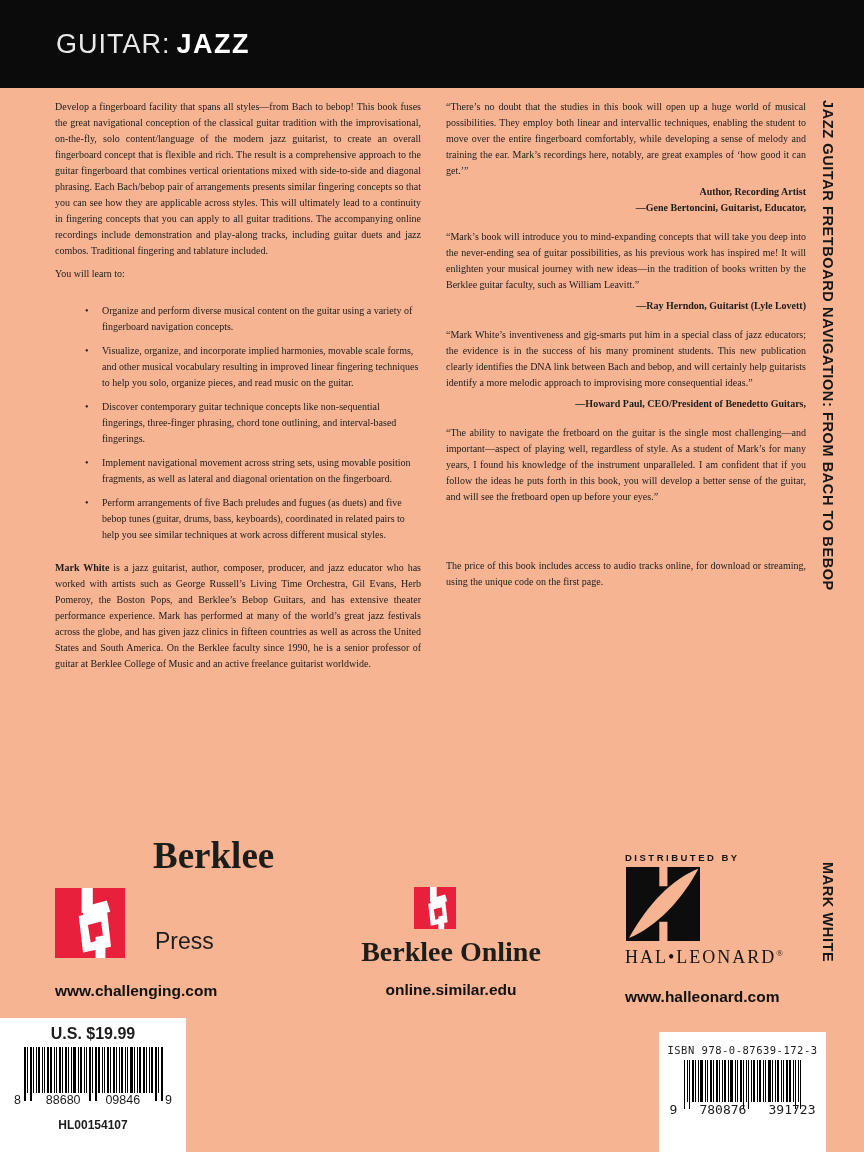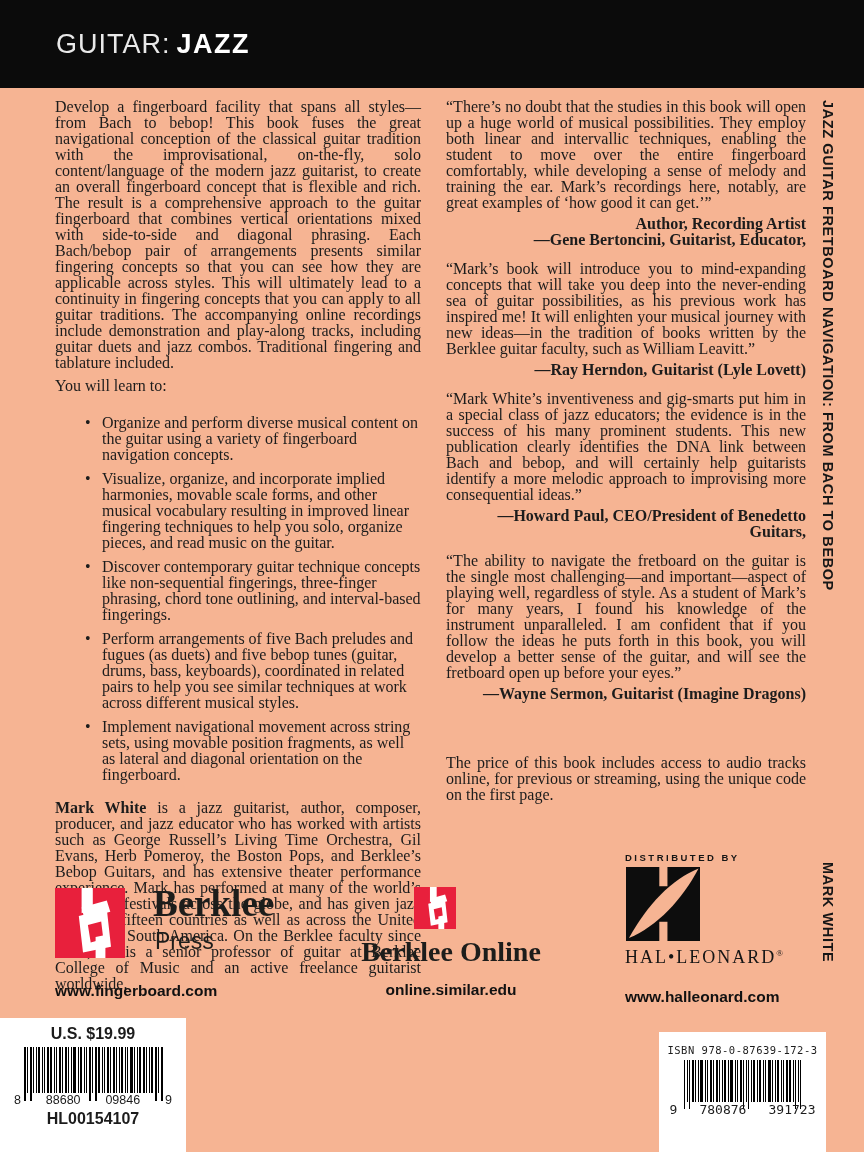--- a/index.html
+++ b/index.html
@@ -7,21 +7,21 @@
   .page { position:relative; width:864px; height:1152px; margin:0 auto;
           background:#F6B493; overflow:hidden; color:#1c1c1c; }
 
   
   .topbar { position:absolute; left:0; top:0; width:864px; height:88px; background:#0b0b0b; }
   .topbar-text { position:absolute; left:56px; top:29px; font-family:"Liberation Sans", sans-serif;
                  font-size:27px; letter-spacing:1px; color:#e9e9e9; font-weight:400; }
   .topbar-text .genre { color:#ffffff; font-weight:800; margin-left:6px; letter-spacing:1.5px; }
 
   
-  .col { position:absolute; top:99px; font-size:16px; line-height:16px; }
+  .col { position:absolute; top:99px; font-size:10px; line-height:16px; }
   .col-left  { left:55px;  width:366px; }
   .col-right { left:446px; width:360px; }
   .col p.body { text-align:justify; }
   .learn-heading { margin-top:7px; }
   ul.learn { list-style:none; margin-top:21px; padding-left:47px; }
   ul.learn li { position:relative; margin-bottom:8px; }
   ul.learn li::before { content:"\2022"; position:absolute; left:-17px; }
   .bio { margin-top:17px; text-align:justify; }
   .bio b { font-weight:700; }
 
@@ -33,21 +33,21 @@
 
   
   .spine-title, .spine-author { position:absolute; writing-mode:vertical-rl;
       font-family:"Liberation Sans", sans-serif; font-weight:700; font-size:14.5px;
       letter-spacing:0.6px; color:#161616; white-space:nowrap; }
   .spine-title  { left:820px; top:100px; }
   .spine-author { left:820px; top:862px; }
 
   
   .bp-logo { position:absolute; left:55px; top:886px; width:70px; height:74px; }
-  .bp-name { position:absolute; left:153px; top:882px; font-size:37px; font-weight:700; color:#1d1d1b; }
+  .bp-name { position:absolute; left:153px; top:834px; font-size:37px; font-weight:700; color:#1d1d1b; }
   .bp-sub  { position:absolute; left:155px; top:928px; font-family:"Liberation Sans", sans-serif;
              font-size:23px; color:#1d1d1b; }
   .bp-url  { position:absolute; left:55px; top:982px; }
   .url { font-family:"Liberation Sans", sans-serif; font-weight:700; font-size:15.5px; color:#111; }
 
   .bo-logo { position:absolute; left:414px; top:886px; width:42px; height:44px; }
   .bo-name { position:absolute; left:345px; top:936px; width:212px; text-align:center;
              font-size:28px; font-weight:700; color:#1d1d1b; }
   .bo-url  { position:absolute; left:345px; top:981px; width:212px; text-align:center; }
 
@@ -57,21 +57,21 @@
   .hl-logo { width:76px; height:74px; margin-top:4px; }
   .hl-name { font-size:18px; letter-spacing:2px; color:#151515; margin-top:2px; }
   .hl-name sup { font-size:9px; }
   .hl-url { margin-top:20px; }
 
   
   .box { position:absolute; background:#fff; }
   .box-left  { left:0;     top:1018px; width:186px; height:134px; padding-top:7px; text-align:center; }
   .box-right { left:659px; top:1032px; width:167px; height:120px; padding-top:12px; text-align:center; }
   .price { font-family:"Liberation Sans", sans-serif; font-weight:700; font-size:16px; }
-  .sku   { font-family:"Liberation Sans", sans-serif; font-weight:700; font-size:16px; margin-top:3px; }
+  .sku   { font-family:"Liberation Sans", sans-serif; font-weight:700; font-size:12px; margin-top:11px; }
   .isbn  { font-family:"DejaVu Sans Mono", monospace; font-size:10.5px; letter-spacing:0.5px; }
 
   .barcode { display:flex; align-items:flex-start; column-gap:1.5px; height:46px; margin:4px auto 0; width:max-content; }
   .barcode span { display:block; height:100%; background:#000; }
   .barcode span.tall { height:117%; }
   .bc-digits { display:flex; justify-content:space-between; width:162px; margin:0 auto;
                font-family:"Liberation Sans", sans-serif; font-size:12.5px; padding:0 2px; }
   .bc-digits.mono { font-family:"DejaVu Sans Mono", monospace; width:150px; font-size:13px; }
   .box-right .barcode { height:42px; }
 </style>
@@ -86,22 +86,22 @@
     </div>
   </div>
 
   <div class="col col-left">
     <p class="body">Develop a fingerboard facility that spans all styles—from Bach to bebop! This book fuses the great navigational conception of the classical guitar tradition with the improvisational, on-the-fly, solo content/language of the modern jazz guitarist, to create an overall fingerboard concept that is flexible and rich. The result is a comprehensive approach to the guitar fingerboard that combines vertical orientations mixed with side-to-side and diagonal phrasing. Each Bach/bebop pair of arrangements presents similar fingering concepts so that you can see how they are applicable across styles. This will ultimately lead to a continuity in fingering concepts that you can apply to all guitar traditions. The accompanying online recordings include demonstration and play-along tracks, including guitar duets and jazz combos. Traditional fingering and tablature included.</p>
     <p class="learn-heading">You will learn to:</p>
     <ul class="learn">
       <li>Organize and perform diverse musical content on the guitar using a variety of fingerboard navigation concepts.</li>
       <li>Visualize, organize, and incorporate implied harmonies, movable scale forms, and other musical vocabulary resulting in improved linear fingering techniques to help you solo, organize pieces, and read music on the guitar.</li>
       <li>Discover contemporary guitar technique concepts like non-sequential fingerings, three-finger phrasing, chord tone outlining, and interval-based fingerings.</li>
+      <li>Implement navigational movement across string sets, using movable position fragments, as well as lateral and diagonal orientation on the fingerboard.</li>
       <li>Perform arrangements of five Bach preludes and fugues (as duets) and five bebop tunes (guitar, drums, bass, keyboards), coordinated in related pairs to help you see similar techniques at work across different musical styles.</li>
-      <li>Implement navigational movement across string sets, using movable position fragments, as well as lateral and diagonal orientation on the fingerboard.</li>
     </ul>
     <p class="bio"><b>Mark White</b><span> is a jazz guitarist, author, composer, producer, and jazz educator who has worked with artists such as George Russell’s Living Time Orchestra, Gil Evans, Herb Pomeroy, the Boston Pops, and Berklee’s Bebop Guitars, and has extensive theater performance experience. Mark has performed at many of the world’s great jazz festivals across the globe, and has given jazz clinics in fifteen countries as well as across the United States and South America. On the Berklee faculty since 1990, he is a senior professor of guitar at Berklee College of Music and an active freelance guitarist worldwide.</span></p>
   </div>
 
   <div class="col col-right">
     <div class="quote">
       <p class="body">“There’s no doubt that the studies in this book will open up a huge world of musical possibilities. They employ both linear and intervallic techniques, enabling the student to move over the entire fingerboard comfortably, while developing a sense of melody and training the ear. Mark’s recordings here, notably, are great examples of ‘how good it can get.’”</p>
       <div class="attr">
         <div>Author, Recording Artist</div>
         <div>—Gene Bertoncini, Guitarist, Educator,</div>
@@ -114,40 +114,37 @@
       </div>
     </div>
     <div class="quote">
       <p class="body">“Mark White’s inventiveness and gig-smarts put him in a special class of jazz educators; the evidence is in the success of his many prominent students. This new publication clearly identifies the DNA link between Bach and bebop, and will certainly help guitarists identify a more melodic approach to improvising more consequential ideas.”</p>
       <div class="attr">
         <div>—Howard Paul, CEO/President of Benedetto Guitars,</div>
       </div>
     </div>
     <div class="quote">
       <p class="body">“The ability to navigate the fretboard on the guitar is the single most challenging—and important—aspect of playing well, regardless of style. As a student of Mark’s for many years, I found his knowledge of the instrument unparalleled. I am confident that if you follow the ideas he puts forth in this book, you will develop a better sense of the guitar, and will see the fretboard open up before your eyes.”</p>
-      <div class="attr">
-        <div>—Wayne Sermon, Guitarist (Imagine Dragons)</div>
-      </div>
-    </div>
-    <p class="price-note">The price of this book includes access to audio tracks online, for previous or streaming, using the unique code on the first page.</p>
+    </div>
+    <p class="price-note">The price of this book includes access to audio tracks online, for download or streaming, using the unique code on the first page.</p>
   </div>
 
   <div class="spine-title">JAZZ GUITAR FRETBOARD NAVIGATION: FROM BACH TO BEBOP</div>
   <div class="spine-author">MARK WHITE</div>
 
   <svg class="bp-logo" viewBox="0 0 100 100">
     <rect width="100" height="100" fill="#E8203C"></rect>
     <path fill="#fff" d="M38 0 L54 0 L54 30 L38 36 Z"></path>
     <path fill="#fff" d="M38 28 L74 18 L79 34 L42 44 Z"></path>
     <path fill="#fff" fill-rule="evenodd" d="M34 40 L74 30 L80 84 L40 92 Z M47 53 L66 48 L69 73 L51 78 Z"></path>
     <path fill="#fff" d="M58 70 L72 67 L72 100 L58 100 Z"></path>
   </svg>
   <div class="bp-name">Berklee</div>
   <div class="bp-sub">Press</div>
-  <div class="bp-url url">www.fingerboard.com</div>
+  <div class="bp-url url">www.challenging.com</div>
 
   <svg class="bo-logo" viewBox="0 0 100 100">
     <rect width="100" height="100" fill="#E8203C"></rect>
     <path fill="#fff" d="M38 0 L54 0 L54 30 L38 36 Z"></path>
     <path fill="#fff" d="M38 28 L74 18 L79 34 L42 44 Z"></path>
     <path fill="#fff" fill-rule="evenodd" d="M34 40 L74 30 L80 84 L40 92 Z M47 53 L66 48 L69 73 L51 78 Z"></path>
     <path fill="#fff" d="M58 70 L72 67 L72 100 L58 100 Z"></path>
   </svg>
   <div class="bo-name">Berklee Online</div>
   <div class="bo-url url">online.similar.edu</div>

